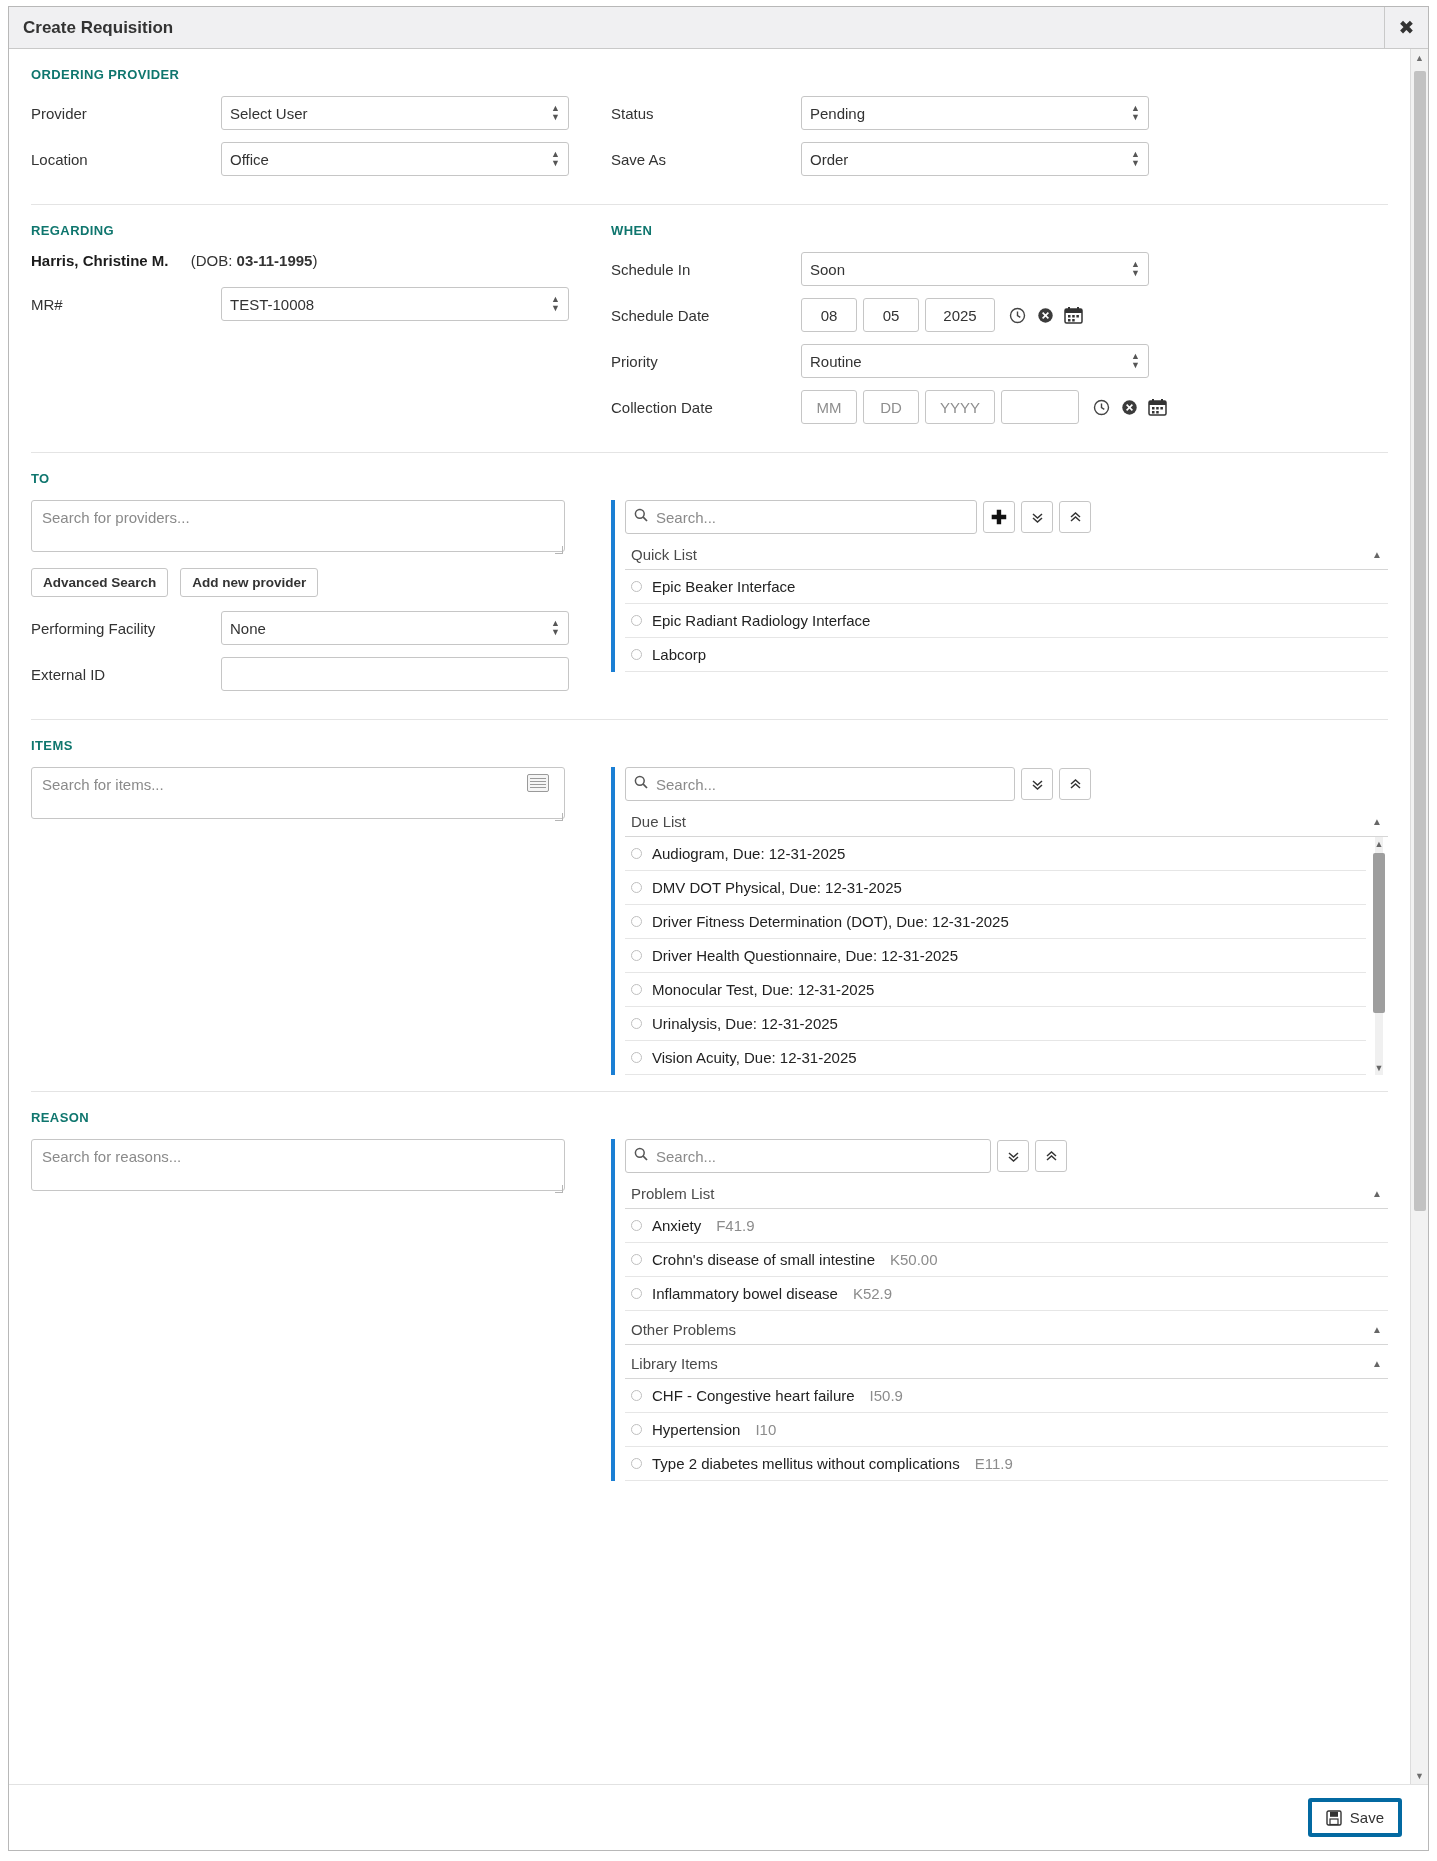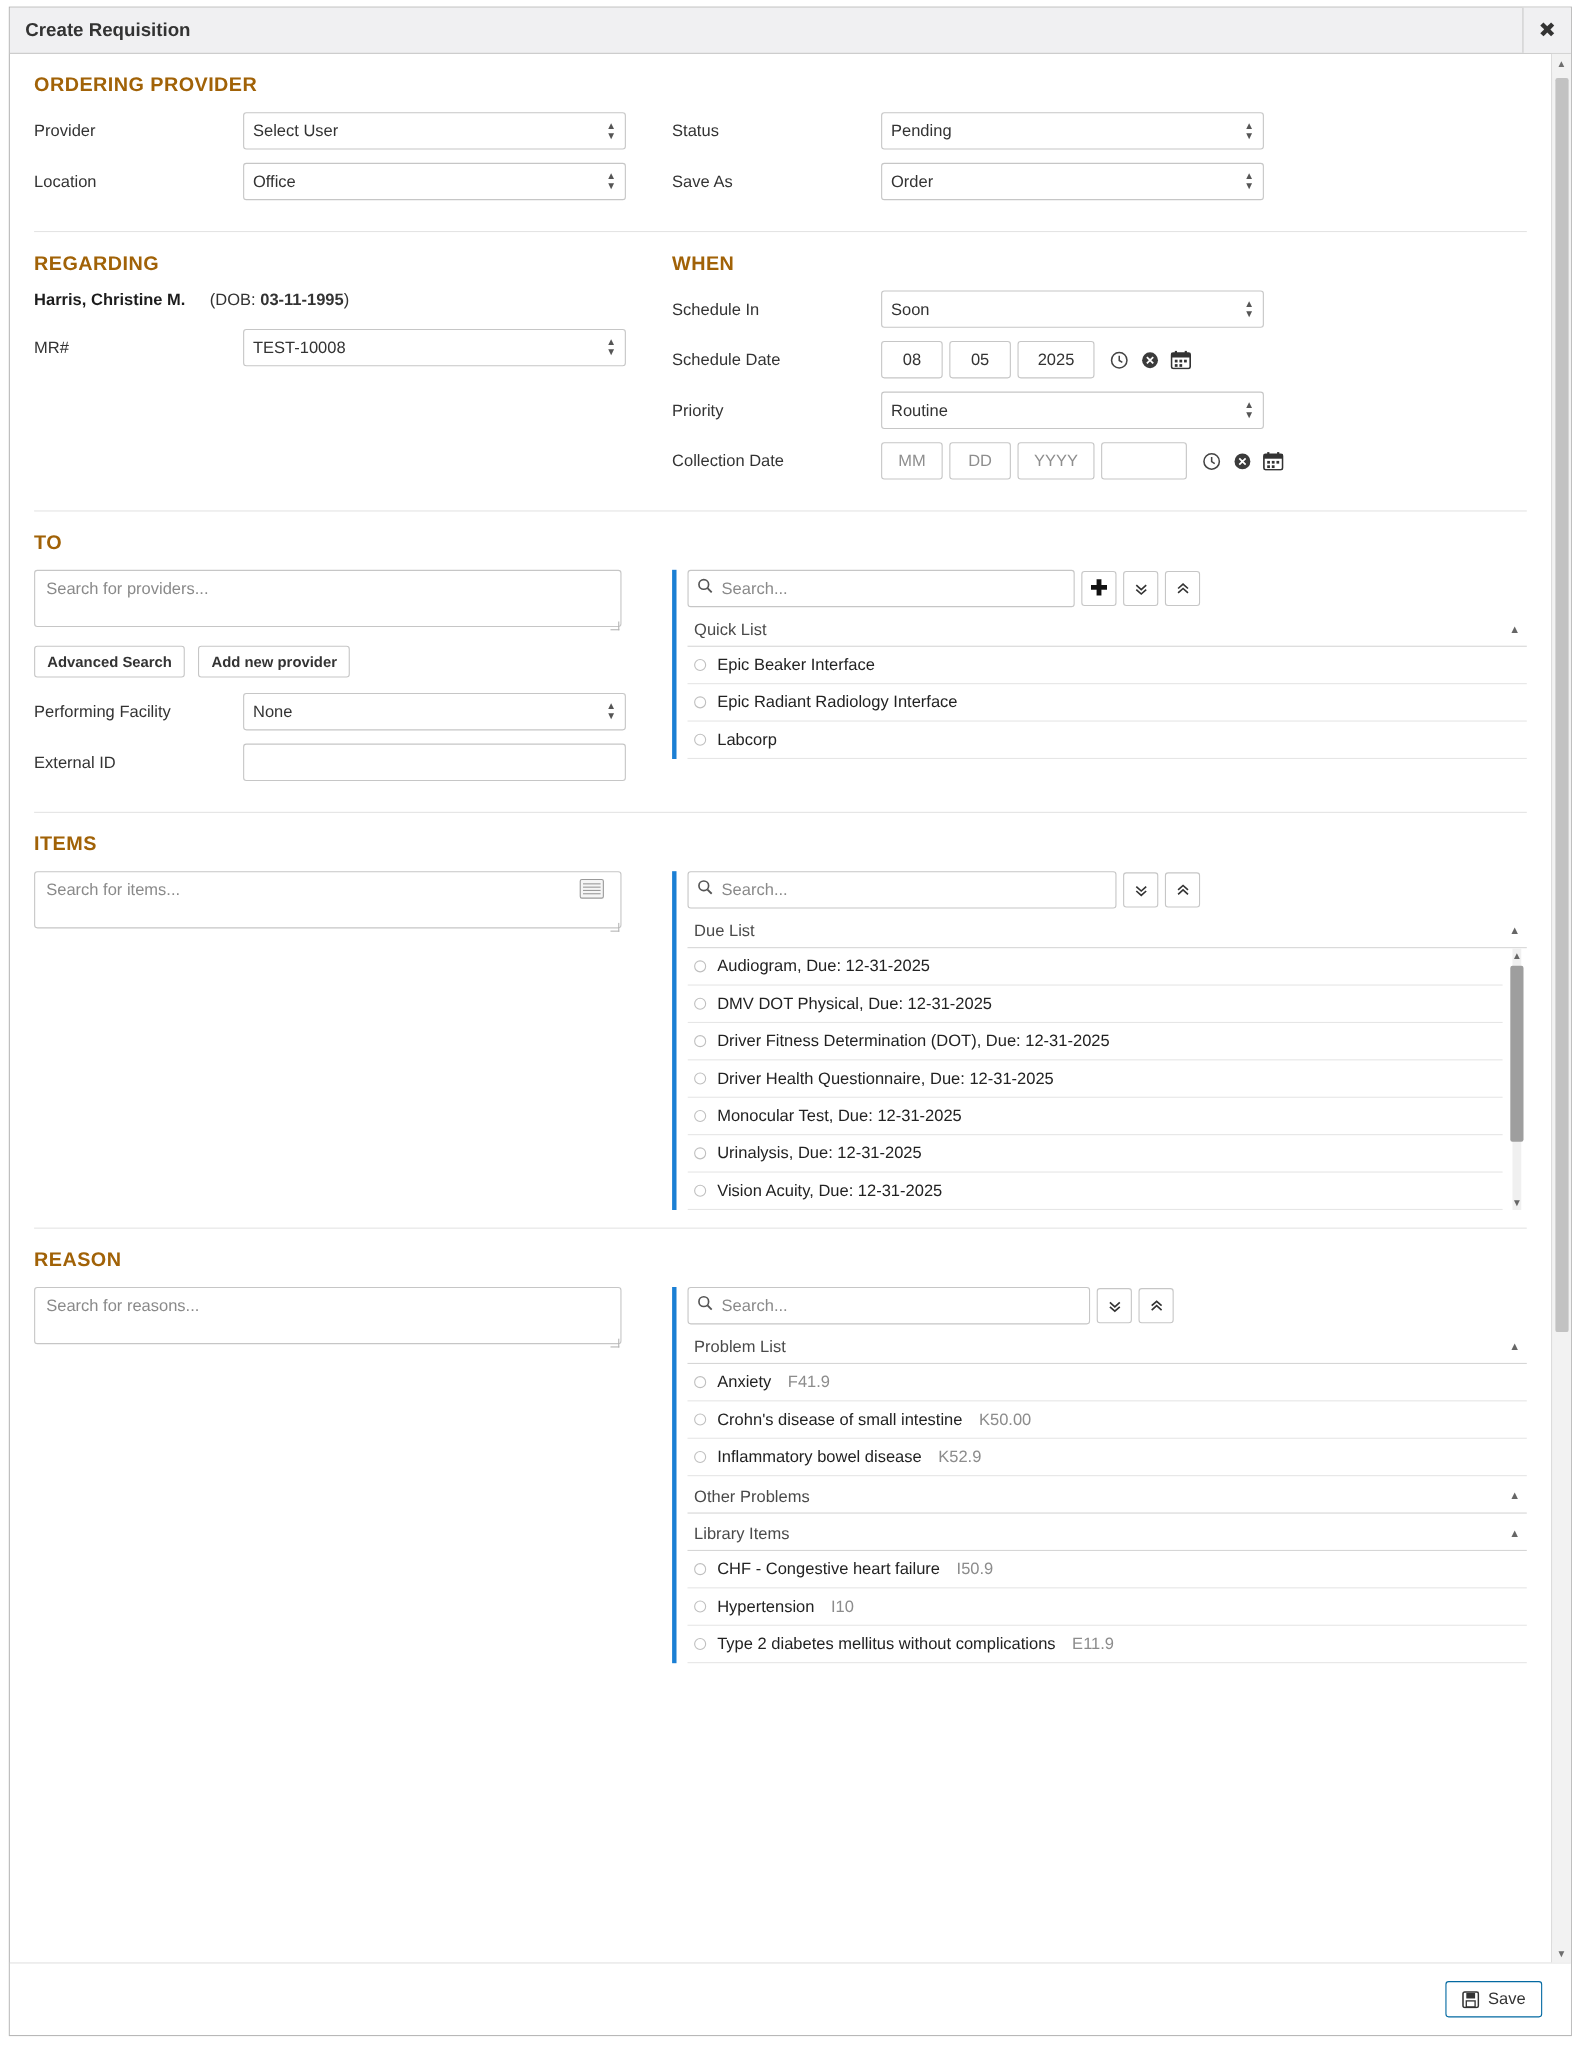--- a/index.html
+++ b/index.html
@@ -80,38 +80,38 @@
   .footer {
     flex: 0 0 auto;
     height: 66px;
     border-top: 1px solid #e2e2e2;
     display: flex; align-items: center; justify-content: flex-end;
     padding-right: 26px;
     background: #fff;
   }
   .save-btn {
     display: flex; align-items: center; gap: 8px;
-    border: 1px solid #0369a1;
+    border: 4px solid #0369a1;
     background: #fff;
     border-radius: 3px;
     padding: 7px 14px;
     font-size: 15px; color: #333;
     cursor: pointer;
   }
   .save-btn svg { display:block; }
 
   
   .section {
     padding: 18px 0 16px 0;
     border-bottom: 1px solid #e4e4e4;
   }
   .section.last { border-bottom: none; }
   .sec-title {
-    font-size: 18px; font-weight: bold; letter-spacing: .4px;
-    color: #a16207; margin-bottom: 14px;
+    font-size: 13px; font-weight: bold; letter-spacing: .4px;
+    color: #0f766e; margin-bottom: 14px;
   }
   .cols { display: flex; }
   .col-left { width: 580px; flex: 0 0 auto; }
   .col-right { flex: 1 1 auto; padding-left: 0; }
 
   .row { display: flex; align-items: center; margin-bottom: 12px; }
   .lbl {
     font-size: 15px; color: #333;
     width: 190px; flex: 0 0 auto;
   }

